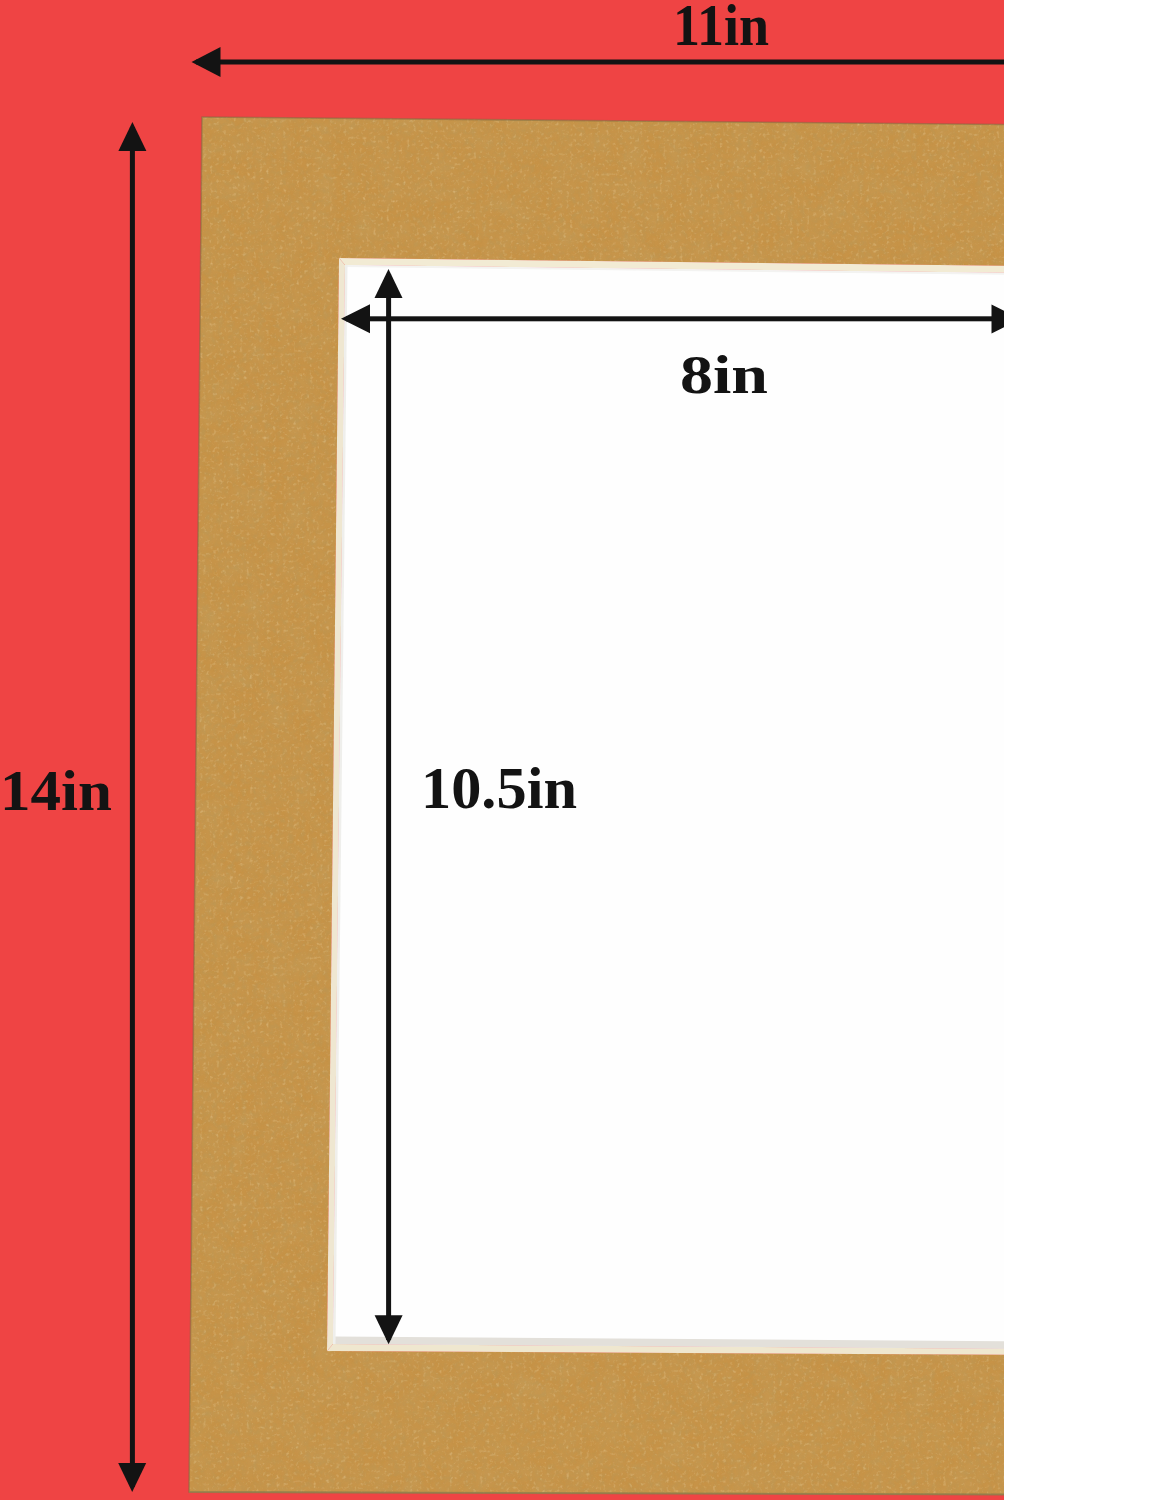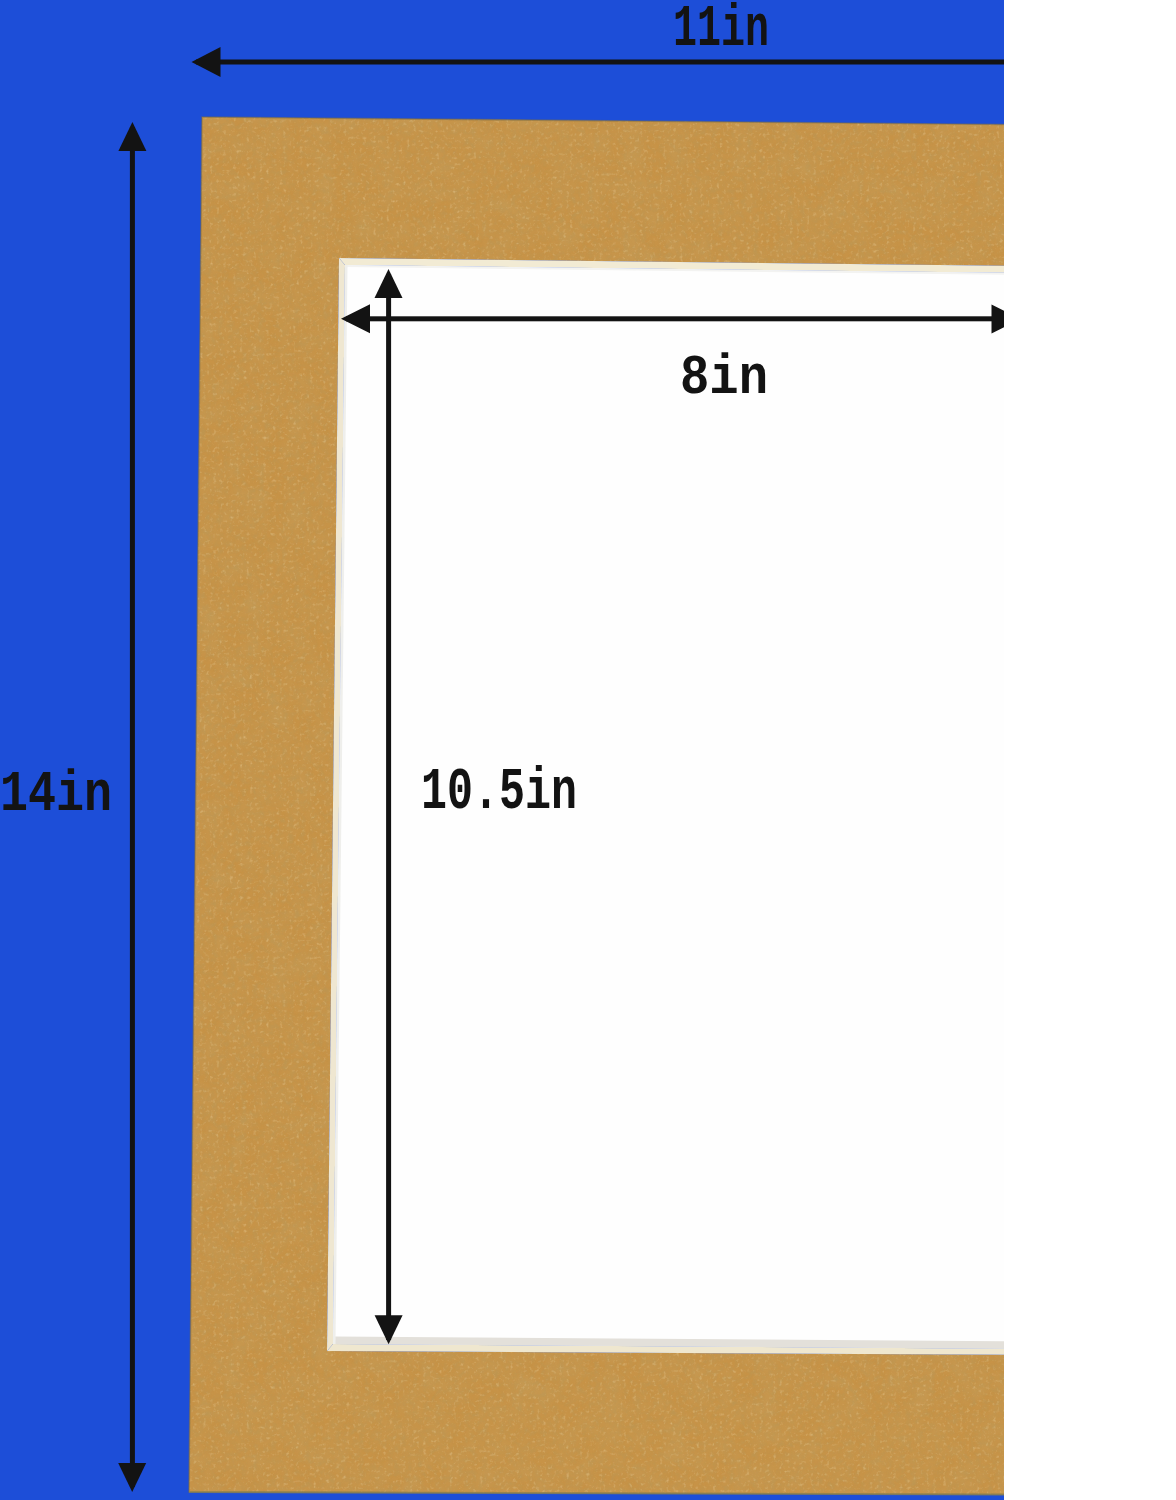--- a/index.html
+++ b/index.html
@@ -1,17 +1,17 @@
 <!DOCTYPE html>
 <html><head>
 <meta charset="utf-8">
 <style>
   html,body{margin:0;padding:0;background:#ffffff;}
-  #stage{position:relative;width:1004px;height:1500px;background:#1d4ed8;overflow:hidden;
-         font-family:Liberation Mono, monospace;}
+  #stage{position:relative;width:1004px;height:1500px;background:#ef4444;overflow:hidden;
+         font-family:Liberation Serif, serif;}
   svg{position:absolute;left:0;top:0;}
 </style>
 </head>
 <body>
 <div id="stage">
 <svg width="1176" height="1500" viewBox="0 0 1176 1500">
   <defs>
     <filter id="mottle" x="0" y="0" width="100%" height="100%">
       <feTurbulence type="fractalNoise" baseFrequency="0.045" numOctaves="3" seed="5"></feTurbulence>
       <feColorMatrix type="matrix" values="0 0 0 0 0.55  0 0 0 0 0.40  0 0 0 0 0.16  0.9 0.9 0.9 0 -1.05"></feColorMatrix>

